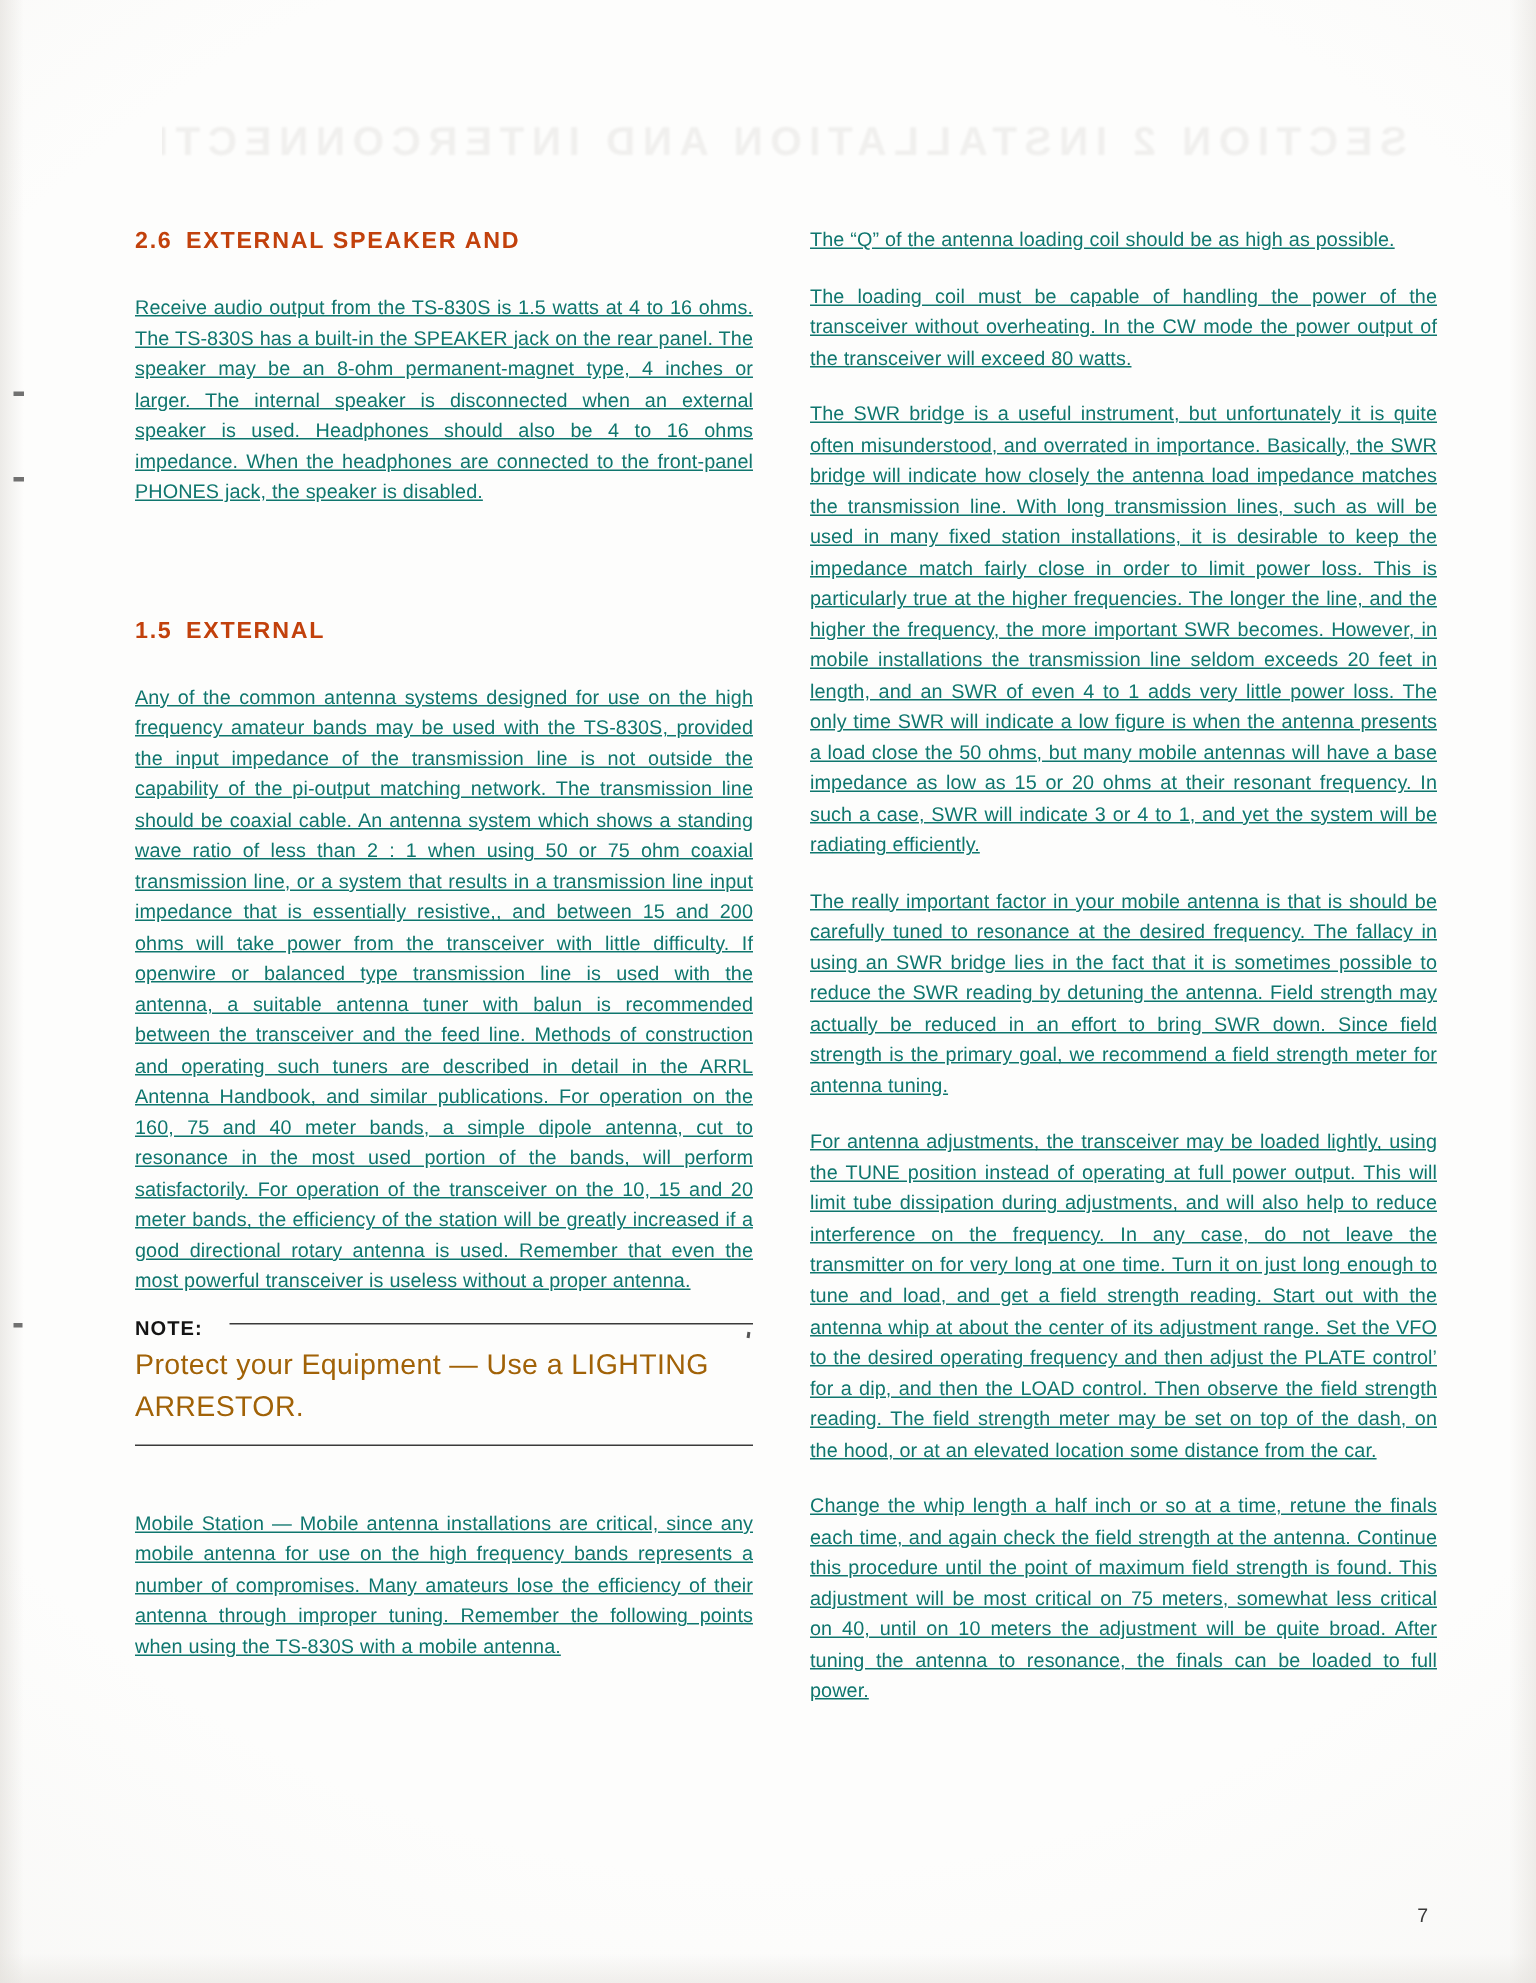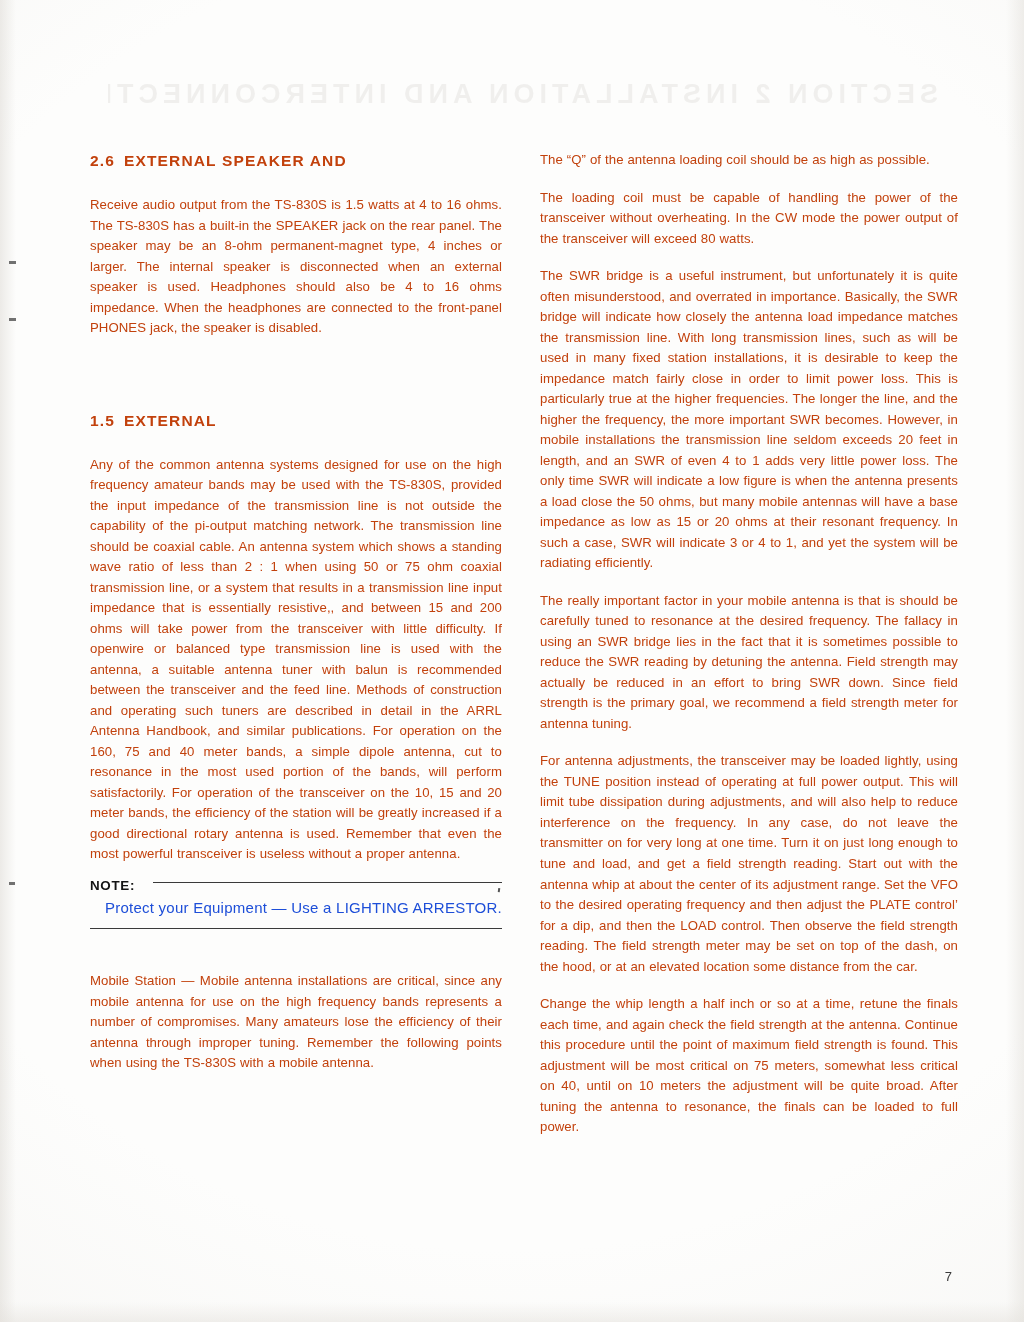--- a/index.html
+++ b/index.html
@@ -101,34 +101,34 @@
   h2.section-head .ttl2 {
     display: block;
     margin-left: 37px;
   }
 
   p.body {
     font-size: 13.2px;
     line-height: 1.555;
     text-align: justify;
     margin: 0;
-    color: #c2410c;
+    color: #0f766e;
     letter-spacing: 0.06px;
     word-spacing: 0.2px;
+    text-decoration: underline;
   }
 
   .sp-after-head   { height: 23px; }
   .sp-para         { height: 17px; }
   .sp-before-head  { height: 24px; }
 
   
   .note-block {
     margin-top: 13px;
     margin-bottom: 0;
-    text-align: right;
   }
   .note-row {
     display: flex;
     align-items: center;
     gap: 0;
   }
   .note-label {
     font-size: 13.4px;
     font-weight: bold;
     letter-spacing: 0.7px;
@@ -147,25 +147,25 @@
     content: "";
     position: absolute;
     right: 3px;
     top: 5px;
     width: 1.5px;
     height: 4px;
     background: #555;
     transform: rotate(8deg);
   }
   .note-text {
-    font-size: 15px;
+    font-size: 19px;
     line-height: 1.5;
     margin-top: 4px;
     letter-spacing: 0.25px;
-    color: #1d4ed8;
+    color: #a16207;
   }
   .note-rule-bottom {
     margin-top: 9px;
     border-top: 1.2px solid #3a3a3a;
     width: 100%;
   }
 
   
   .page-number {
     position: absolute;

